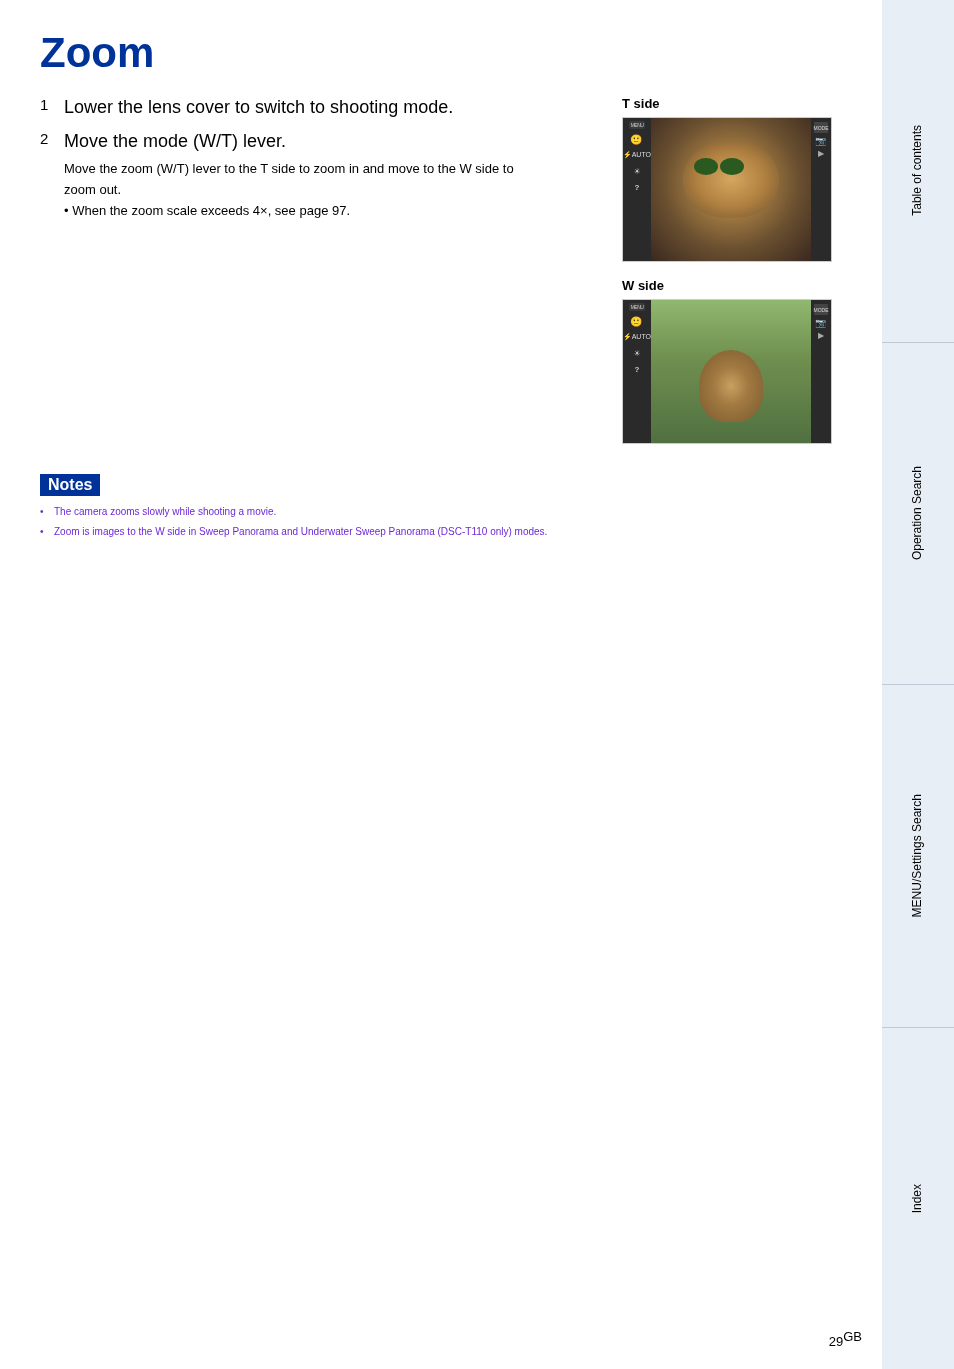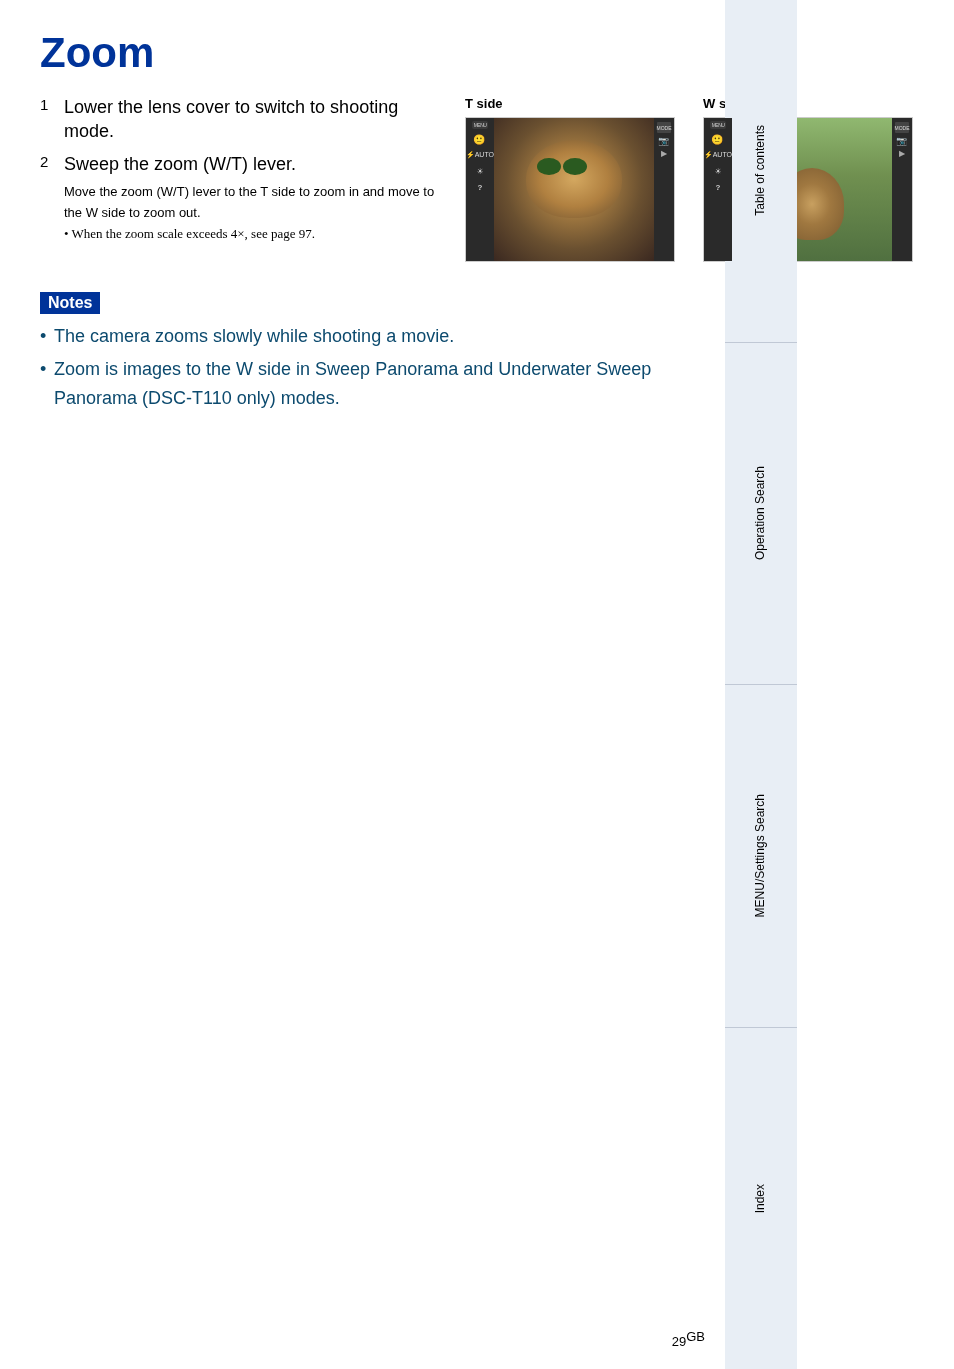--- a/index.html
+++ b/index.html
@@ -8,21 +8,21 @@
       font-family: Arial, Helvetica, sans-serif;
       background: #ffffff;
       width: 954px;
       min-height: 1369px;
       position: relative;
       overflow-x: hidden;
     }
 
     .page-container {
       display: flex;
-      width: 797px;
+      width: 954px;
       min-height: 1369px;
       background: #e8eef5;
     }
 
     .main-content {
       flex: 1;
       background: #ffffff;
       padding: 30px 40px 40px 40px;
       margin-right: 0;
       position: relative;
@@ -70,42 +70,41 @@
       color: #000;
       line-height: 1.6;
       margin-left: 24px;
       margin-top: 6px;
       max-width: 460px;
     }
 
     .step-desc ul {
       list-style: none;
       padding: 0;
-      font-family: Liberation Serif, serif;
     }
 
     .step-desc ul li::before {
       content: "• ";
     }
 
     .content-area {
       display: flex;
       gap: 20px;
       margin-top: 10px;
     }
 
     .left-column {
       flex: 1;
     }
 
     .right-column {
       width: 220px;
       display: flex;
-      flex-direction: row;
-      gap: 28px;
+      flex-direction: column;
+      gap: 16px;
     }
 
     .image-label {
       font-size: 13px;
       font-weight: bold;
       color: #000;
       margin-bottom: 6px;
     }
 
     .camera-image {
@@ -279,22 +278,22 @@
       padding: 2px 8px;
       margin-bottom: 8px;
     }
 
     .notes-list {
       list-style: none;
       padding: 0;
     }
 
     .notes-list li {
-      font-size: 18px;
-      color: #0c4a6e;
+      font-size: 10px;
+      color: #6d28d9;
       line-height: 1.6;
       padding-left: 14px;
       position: relative;
       margin-bottom: 4px;
     }
 
     .notes-list li::before {
       content: "•";
       position: absolute;
       left: 0;
@@ -408,21 +407,21 @@
       <div class="left-column">
 
         <div class="step">
           <span class="step-number">1</span>
           <span class="step-text">Lower the lens cover to switch to shooting mode.</span>
         </div>
 
         <div style="margin-top: 10px;">
           <div class="step">
             <span class="step-number">2</span>
-            <span class="step-text">Sweep the zoom (W/T) lever.</span>
+            <span class="step-text">Move the mode (W/T) lever.</span>
           </div>
           <div class="step-desc">
             <p>Move the zoom (W/T) lever to the T side to zoom in and move to the W side to zoom out.</p>
             <ul>
               <li>When the zoom scale exceeds 4×, see page 97.</li>
             </ul>
           </div>
         </div>
 
       </div>

